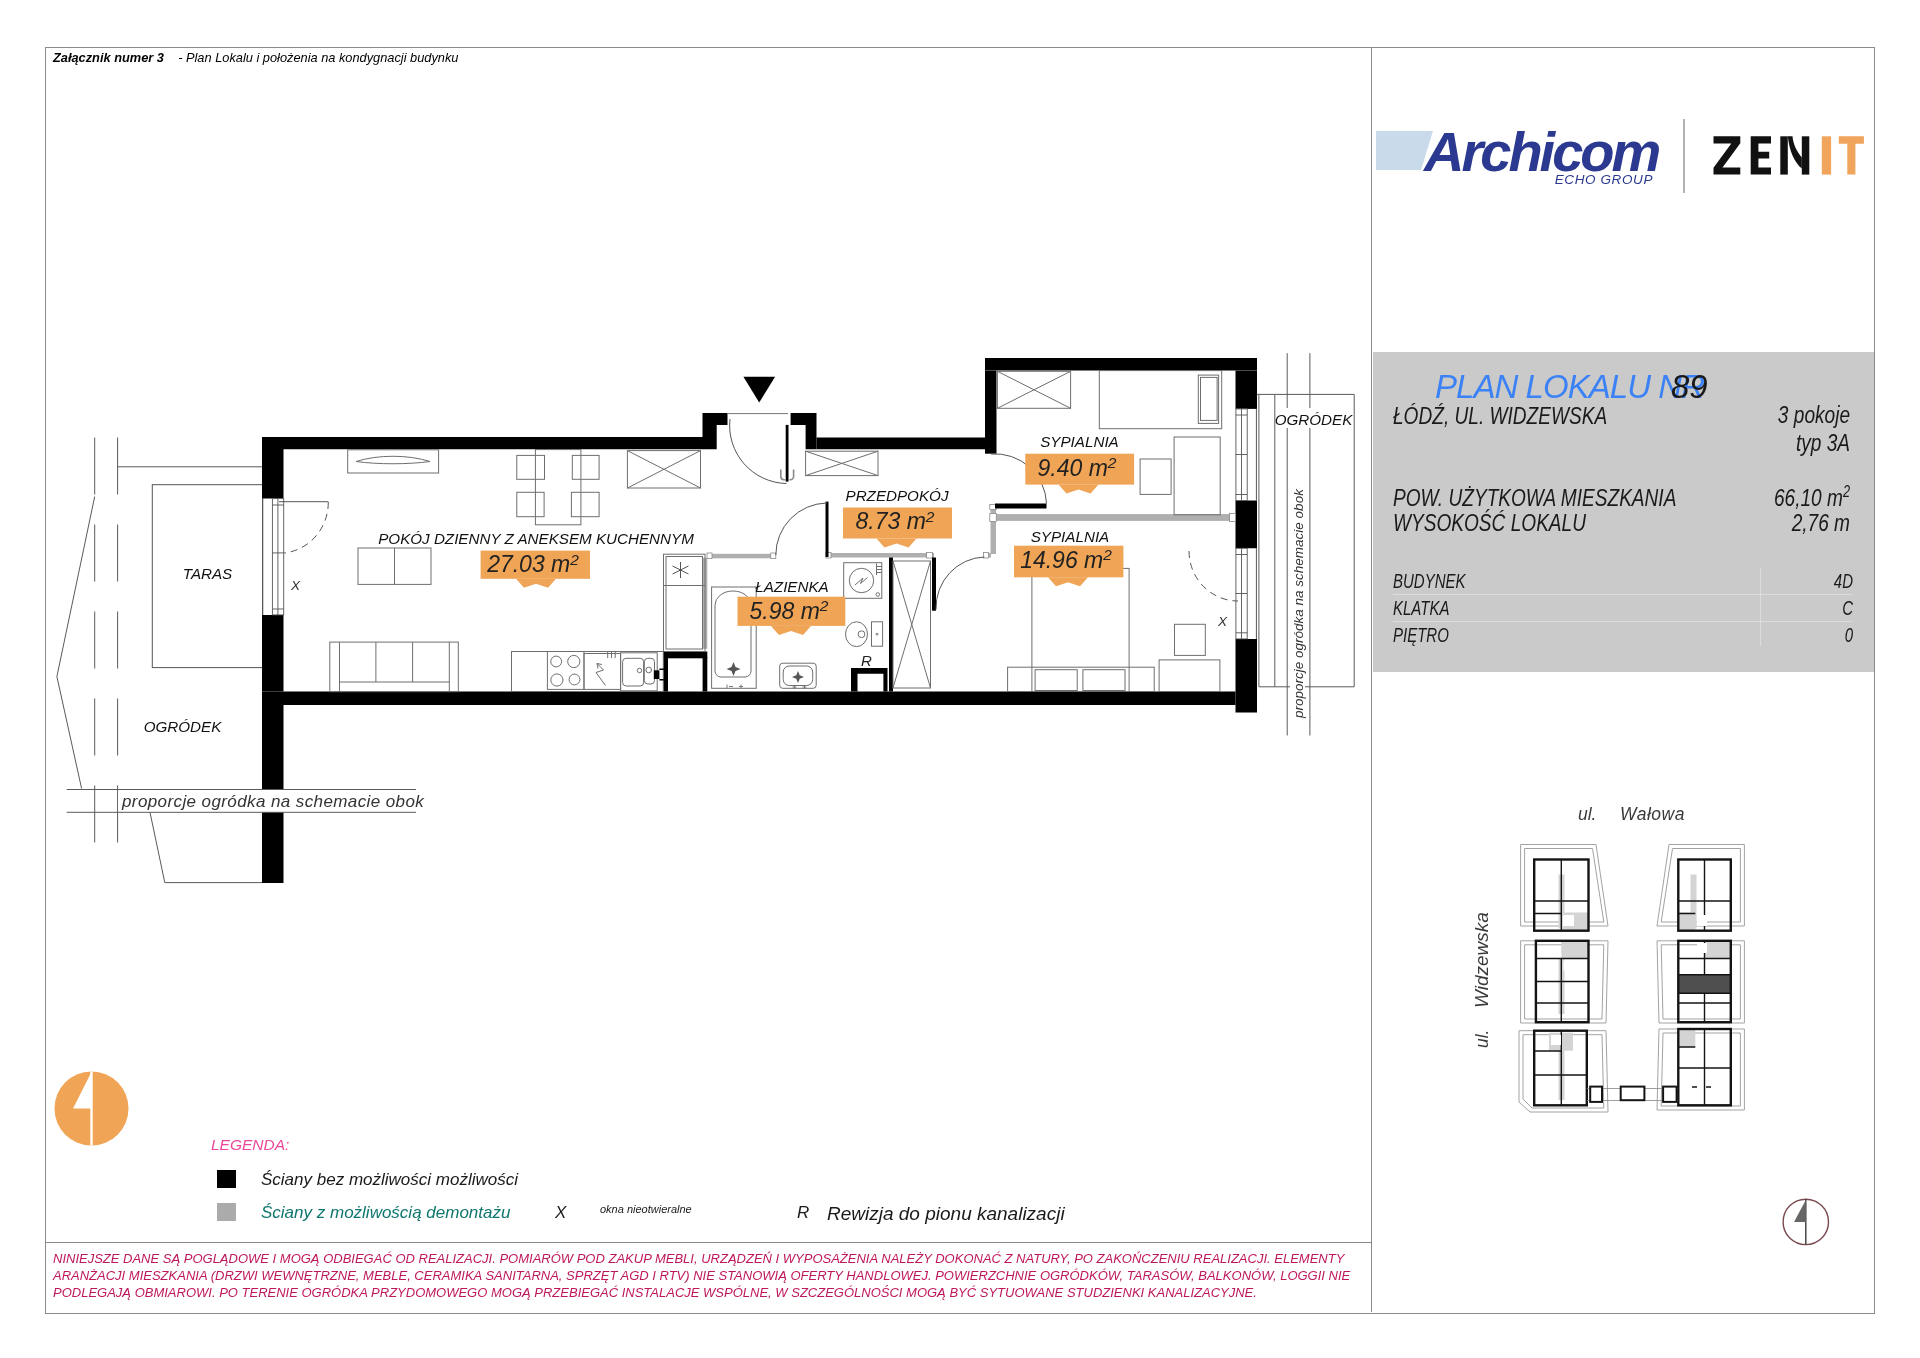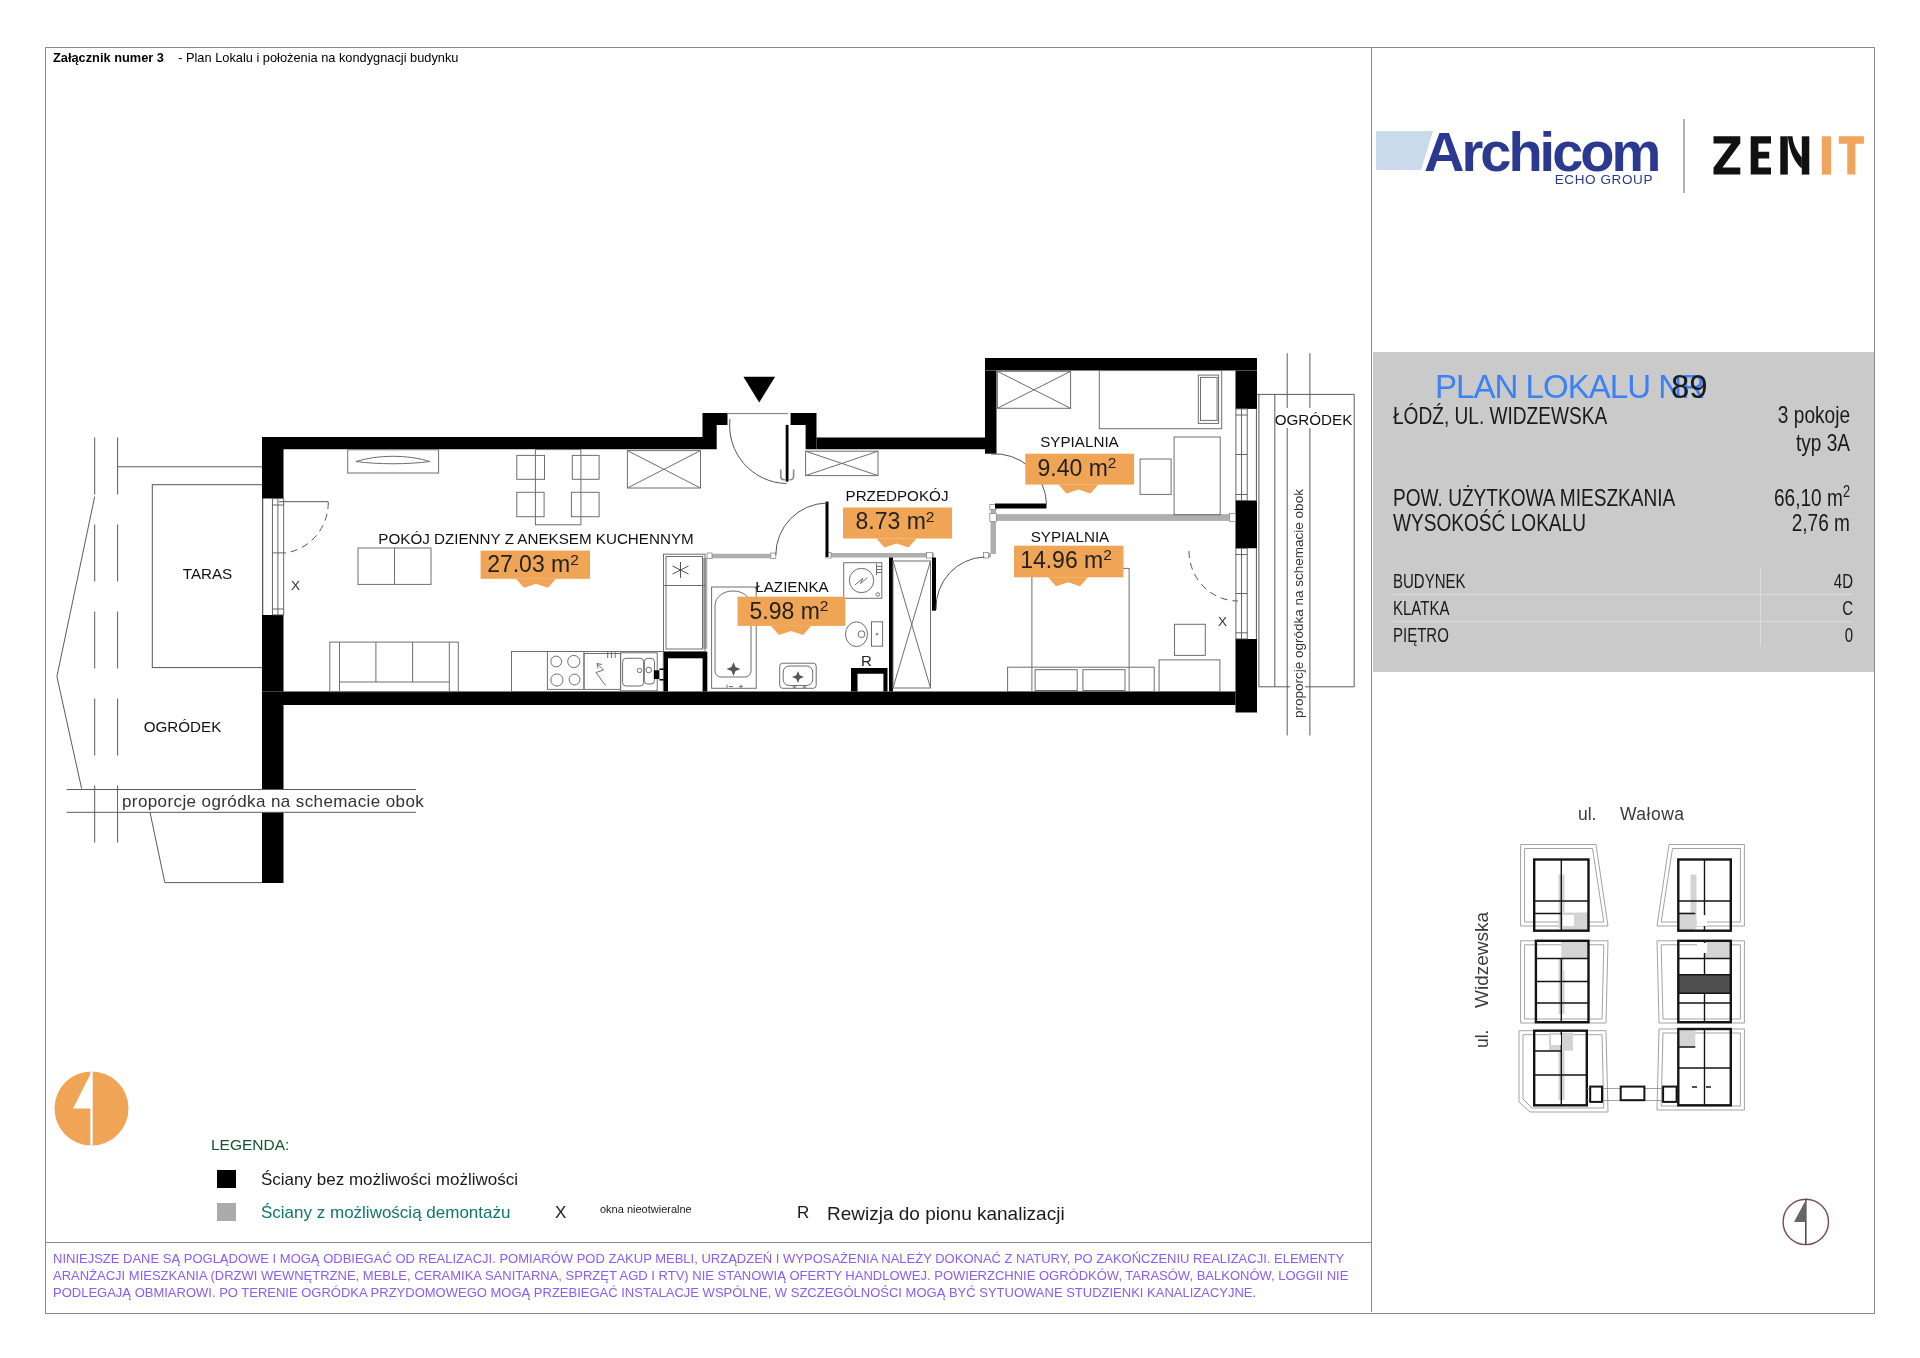--- a/index.html
+++ b/index.html
@@ -1,17 +1,17 @@
 <!DOCTYPE html>
 <html><head>
 <meta charset="utf-8">
 <style>
   html,body{margin:0;padding:0;background:#ffffff;}
   #page{position:relative;width:1920px;height:1328px;background:#ffffff;overflow:hidden;
-        font-family:"Liberation Sans", sans-serif;}
+        font-family:"Liberation Sans", sans-serif;font-style:italic;}
   .abs{position:absolute;}
   .cxl{transform:scaleX(0.795);transform-origin:left center;white-space:nowrap;}
   .cxr{transform:scaleX(0.795);transform-origin:right center;white-space:nowrap;}
   .cxl75{transform:scaleX(0.75);transform-origin:left center;white-space:nowrap;}
   .cxr75{transform:scaleX(0.75);transform-origin:right center;white-space:nowrap;}
 </style>
 </head>
 <body>
 <div id="page">
 
@@ -528,37 +528,37 @@
 
 <g>
   <circle cx="1805.8" cy="1221.9" r="22.7" fill="none" stroke="#7a4a50" stroke-width="1.4"></circle>
   <line x1="1805.8" y1="1199.2" x2="1805.8" y2="1244.6" stroke="#3a3a3a" stroke-width="1.4"></line>
   <path d="M1805.8,1200 L1805.8,1222 L1794,1222 Z" fill="#666"></path>
 </g>
 
 </g>
 </svg>
 
-<div class="abs" style="left:211px;top:1136px;font-size:15.5px;color:#14532d;">LEGENDA:</div>
+<div class="abs" style="left:211px;top:1136px;font-size:15.5px;color:#ec4899;">LEGENDA:</div>
 
 <div class="abs" style="left:217px;top:1170px;width:19px;height:18px;background:#000;"></div>
 
 <div class="abs" style="left:261px;top:1170px;font-size:17px;color:#1a1a1a;">Ściany bez możliwości możliwości</div>
 
 <div class="abs" style="left:217px;top:1203px;width:19px;height:18px;background:#ababab;"></div>
 
 <div class="abs" style="left:261px;top:1203px;font-size:17px;color:#0f766e;">Ściany z możliwością demontażu</div>
 
 <div class="abs" style="left:555px;top:1203px;font-size:17px;color:#1a1a1a;">X</div>
 
 <div class="abs" style="left:600px;top:1203px;font-size:11px;color:#1a1a1a;">okna nieotwieralne</div>
 
 <div class="abs" style="left:797px;top:1203px;font-size:17px;color:#1a1a1a;">R</div>
 
 <div class="abs" style="left:827px;top:1203px;font-size:19px;color:#1a1a1a;">Rewizja do pionu kanalizacji</div>
 
-<div class="abs" style="left:53px;top:1251px;font-size:13px;line-height:16.8px;color:#8b5cf6;white-space:nowrap;">
+<div class="abs" style="left:53px;top:1251px;font-size:13px;line-height:16.8px;color:#be185d;white-space:nowrap;">
 NINIEJSZE DANE SĄ POGLĄDOWE I MOGĄ ODBIEGAĆ OD REALIZACJI. POMIARÓW POD ZAKUP MEBLI, URZĄDZEŃ I WYPOSAŻENIA NALEŻY DOKONAĆ Z NATURY, PO ZAKOŃCZENIU REALIZACJI. ELEMENTY<br>
 ARANŻACJI MIESZKANIA (DRZWI WEWNĘTRZNE, MEBLE, CERAMIKA SANITARNA, SPRZĘT AGD I RTV) NIE STANOWIĄ OFERTY HANDLOWEJ. POWIERZCHNIE OGRÓDKÓW, TARASÓW, BALKONÓW, LOGGII NIE<br>
 PODLEGAJĄ OBMIAROWI. PO TERENIE OGRÓDKA PRZYDOMOWEGO MOGĄ PRZEBIEGAĆ INSTALACJE WSPÓLNE, W SZCZEGÓLNOŚCI MOGĄ BYĆ SYTUOWANE STUDZIENKI KANALIZACYJNE.
 </div>
 
 </div>
 
 </body></html>

